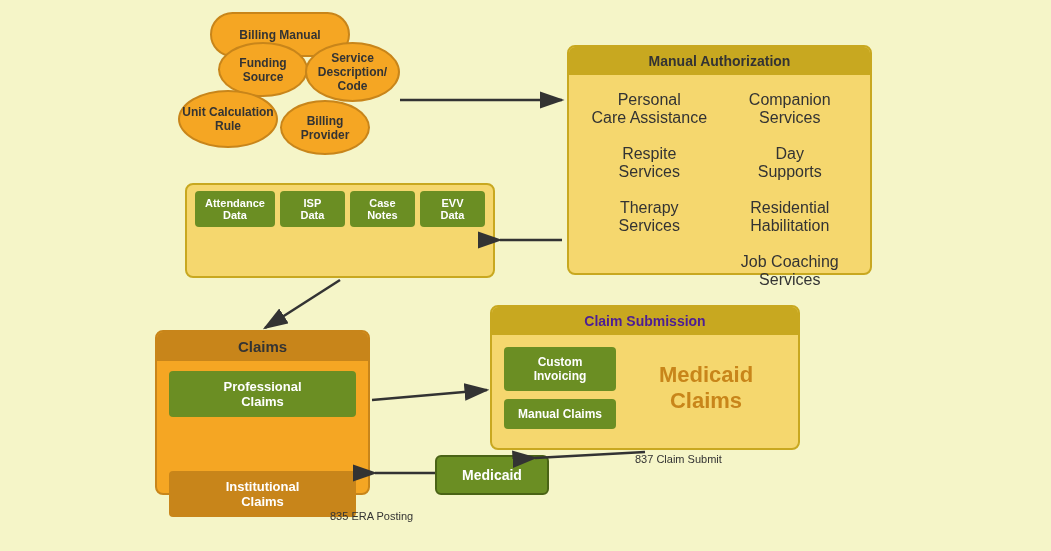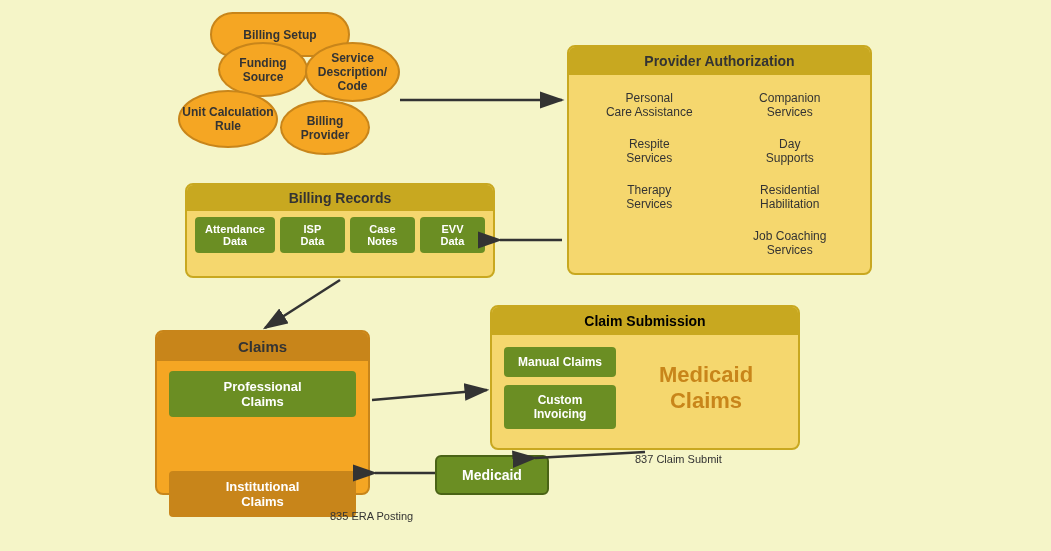--- a/index.html
+++ b/index.html
@@ -91,21 +91,21 @@
       font-size: 14px;
       padding: 6px 10px;
       color: #333;
     }
 
     .service-auth-content {
       display: grid;
       grid-template-columns: 1fr 1fr;
       padding: 12px 10px;
       gap: 10px 0;
-      font-size: 12px;
+      font-size: 16px;
       color: #333;
     }
 
     .service-item {
       text-align: center;
       padding: 4px;
     }
 
     
     .billing-records-box {
@@ -198,21 +198,21 @@
       border-radius: 8px;
     }
 
     .claim-submission-title {
       background: #c8a820;
       border-radius: 6px 6px 0 0;
       text-align: center;
       font-weight: bold;
       font-size: 14px;
       padding: 6px 10px;
-      color: #000000;
+      color: #4c1d95;
     }
 
     .claim-submission-content {
       display: flex;
       padding: 12px;
       gap: 10px;
       align-items: center;
     }
 
     .claim-sub-items {
@@ -272,59 +272,56 @@
       color: #333;
       font-weight: normal;
       text-align: center;
       z-index: 25;
     }
   </style>
 </head>
 <body>
 
 <div class="billing-setup-label oval" style="width:140px;height:45px;top:12px;left:210px;border-radius:40px;">
-  <span>Billing Setup</span>
+  <span>Billing Manual</span>
 </div>
 
 <div class="oval oval-funding">
   <span>Funding<br>Source</span>
 </div>
 
 <div class="oval oval-service-desc">
   <span>Service<br>Description/<br>Code</span>
 </div>
 
 <div class="oval oval-unit-calc">
   <span>Unit Calculation<br>Rule</span>
 </div>
 
 <div class="oval oval-billing-provider">
   <span>Billing<br>Provider</span>
 </div>
 
 <div class="service-auth-box">
   <div class="service-auth-title">
-    <span>Provider Authorization</span>
+    <span>Manual Authorization</span>
   </div>
   <div class="service-auth-content">
     <div class="service-item">Personal<br>Care Assistance</div>
     <div class="service-item">Companion<br>Services</div>
     <div class="service-item">Respite<br>Services</div>
     <div class="service-item">Day<br>Supports</div>
     <div class="service-item">Therapy<br>Services</div>
     <div class="service-item">Residential<br>Habilitation</div>
     <div class="service-item"></div>
     <div class="service-item">Job Coaching<br>Services</div>
   </div>
 </div>
 
 <div class="billing-records-box">
-  <div class="billing-records-title">
-    <span>Billing Records</span>
-  </div>
   <div class="billing-records-content">
     <div class="billing-record-item">Attendance<br>Data</div>
     <div class="billing-record-item">ISP<br>Data</div>
     <div class="billing-record-item">Case<br>Notes</div>
     <div class="billing-record-item">EVV<br>Data</div>
   </div>
 </div>
 
 <div class="claims-box">
   <div class="claims-title">
@@ -335,22 +332,22 @@
     <div class="claim-item-green" style="background:#c8851a;margin-top:46px;">Institutional<br>Claims</div>
   </div>
 </div>
 
 <div class="claim-submission-box">
   <div class="claim-submission-title">
     <span>Claim Submission</span>
   </div>
   <div class="claim-submission-content">
     <div class="claim-sub-items">
+      <div class="claim-sub-item">Custom<br>Invoicing</div>
       <div class="claim-sub-item">Manual Claims</div>
-      <div class="claim-sub-item">Custom<br>Invoicing</div>
     </div>
     <div class="medicaid-claims-label">Medicaid<br>Claims</div>
   </div>
 </div>
 
 <div class="medicaid-box">
   <span>Medicaid</span>
 </div>
 
 <div class="arrow-label" style="left:635px;top:453px;">

